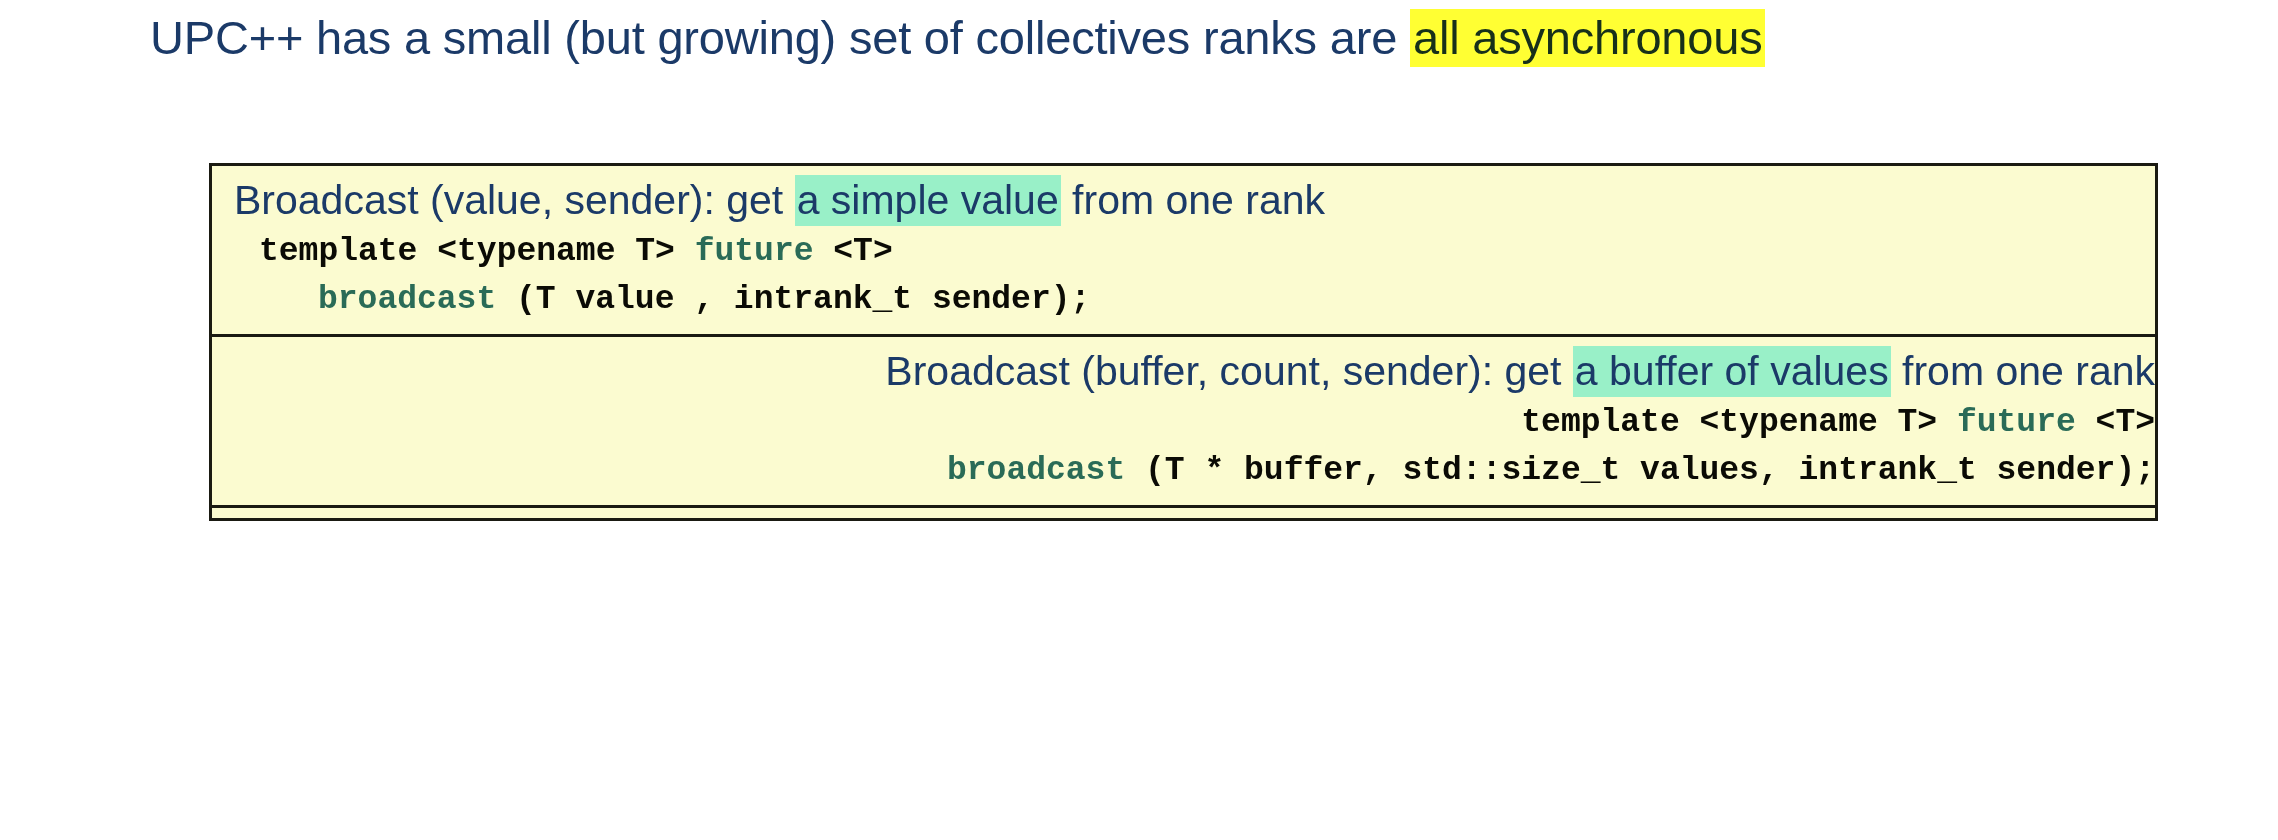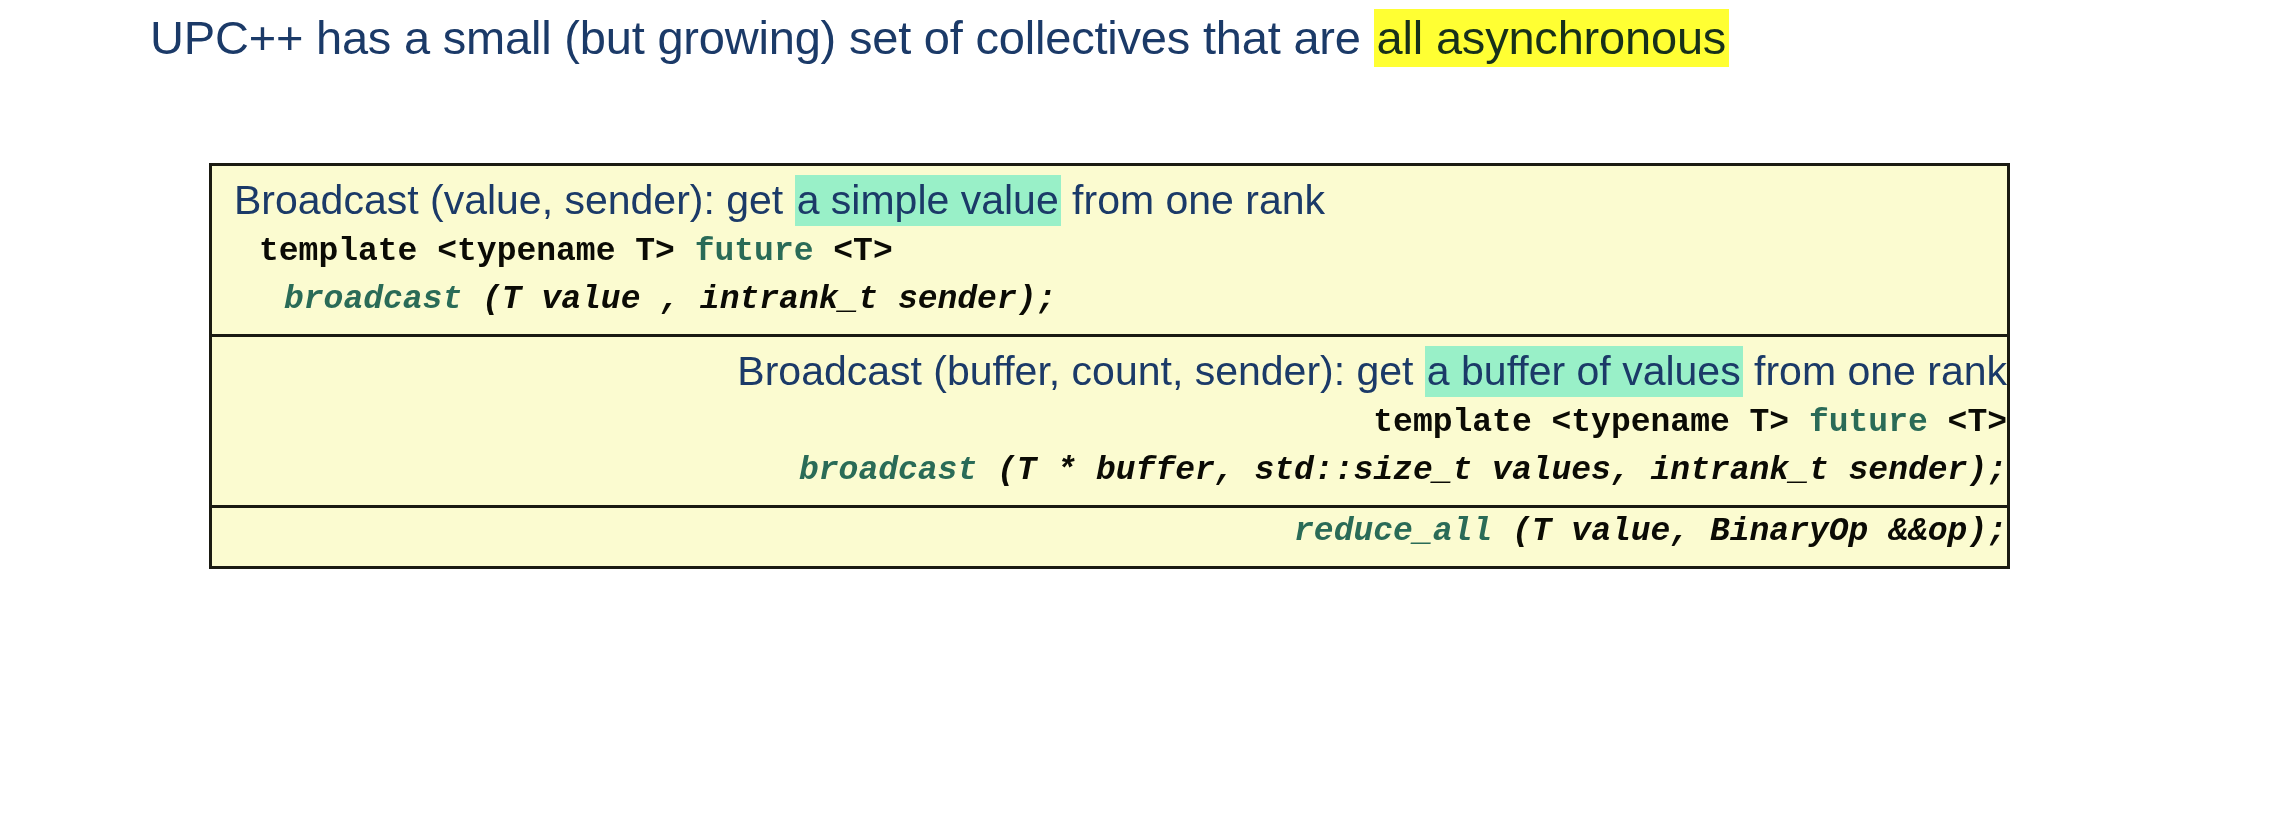--- a/index.html
+++ b/index.html
@@ -35,21 +35,21 @@
     padding: 2px 3px 3px 3px;
     box-decoration-break: clone;
     margin-top: 36px;
   }
 
   
   #collectives-table {
     position: absolute;
     left: 209px;
     top: 163px;
-    width: 1801px;
+    width: 1949px;
     border: 3px solid #1a1a12;
     background: #14532d;
     box-sizing: border-box;
   }
   .collective-row {
     background: #fbfbd0;
     box-sizing: border-box;
     padding: 0 0 10px 0;
   }
   .collective-row + .collective-row {
@@ -74,46 +74,44 @@
   .code-line {
     font-family: "Liberation Mono", "DejaVu Sans Mono", monospace;
     font-weight: bold;
     font-size: 33px;
     line-height: 48px;
     color: #0b0b05;
     white-space: pre;
     padding-left: 47px;
   }
   .code-line.indented {
-    padding-left: 72px;
-    font-style: italic;
+    padding-left: 106px;
   }
   .code-line .kw {
     color: #2a6b57;
   }
   .code-line .fn {
     color: #2a6b57;
   }
 </style>
 </head>
 <body>
 
-<div id="slide-title"><span>UPC++ has a small (but growing) set of collectives that are </span><span class="hl-yellow">all asynchronous</span></div>
+<div id="slide-title"><span>UPC++ has a small (but growing) set of collectives ranks are </span><span class="hl-yellow">all asynchronous</span></div>
 
 <div id="collectives-table">
 
   <div class="collective-row">
     <div class="row-heading"><span>Broadcast (value, sender): get </span><span class="hl-mint">a simple value</span><span> from one rank</span></div>
     <div class="code-line"><span>template &lt;typename T&gt; </span><span class="kw">future</span><span> &lt;T&gt;</span></div>
     <div class="code-line indented"><span class="fn">broadcast</span><span> (T value , intrank_t sender);</span></div>
   </div>
 
   <div class="collective-row">
     <div class="row-heading"><span>Broadcast (buffer, count, sender): get </span><span class="hl-mint">a buffer of values</span><span> from one rank</span></div>
     <div class="code-line"><span>template &lt;typename T&gt; </span><span class="kw">future</span><span> &lt;T&gt;</span></div>
     <div class="code-line indented"><span class="fn">broadcast</span><span> (T * buffer, std::size_t values, intrank_t sender);</span></div>
   </div>
 
   <div class="collective-row">
-    <div class="code-line indented"><span class="fn">reduce_all</span><span> (T value, BinaryOp &amp;&amp;op);</span></div>
   </div>
 
 </div>
 
 </body></html>

